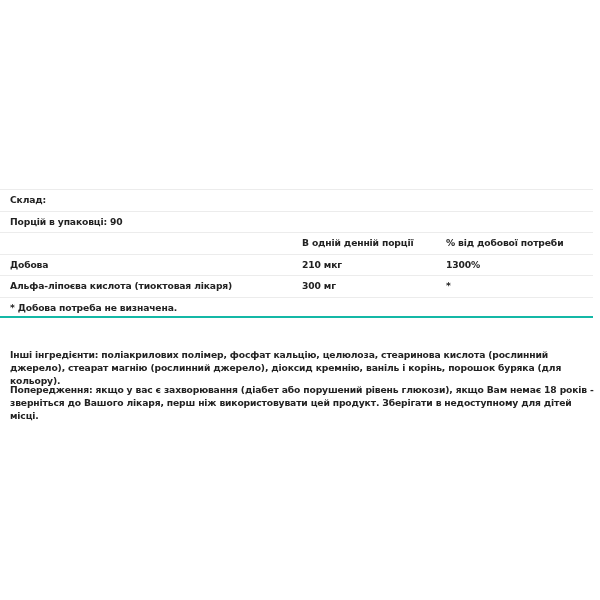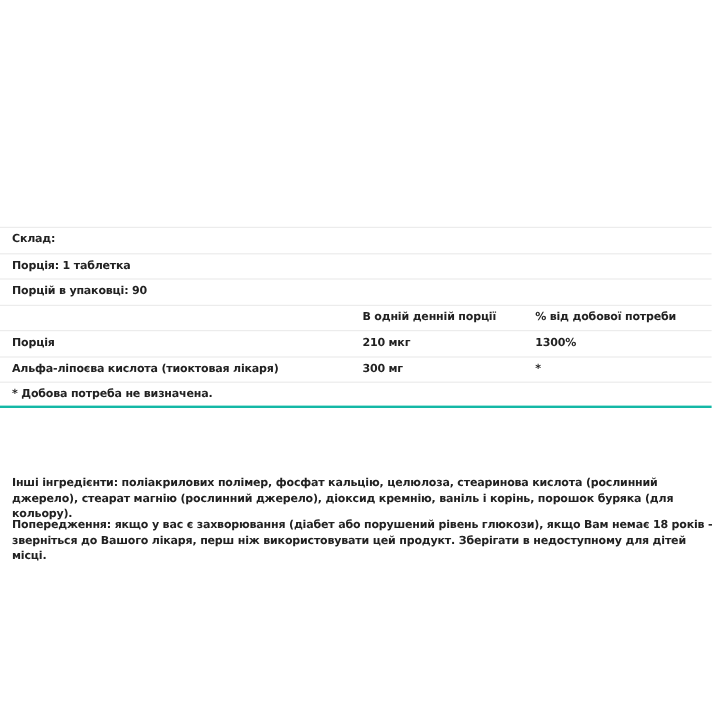--- a/index.html
+++ b/index.html
@@ -44,45 +44,41 @@
     .c3 { left: 446px; }
     .para {
       position: absolute;
       left: 10px;
       width: 585px;
       font-size: 9.2px;
       font-weight: bold;
       letter-spacing: -0.15px;
       line-height: 13px;
       color: #222222;
-      margin-top: 48px;
     }
     .p1 { top: 348px; }
     .p2 { top: 383px; }
   </style>
 </head>
 <body>
 
 <div class="panel">
   <div class="row">
     <span class="cell c1">Склад:</span>
   </div>
   <div class="row">
-    <span class="cell c1">Порція: 1 таблетка</span>
-  </div>
-  <div class="row">
     <span class="cell c1">Порцій в упаковці: 90</span>
   </div>
   <div class="row">
     <span class="cell c1"></span>
     <span class="cell c2">В одній денній порції</span>
     <span class="cell c3">% від добової потреби</span>
   </div>
   <div class="row">
-    <span class="cell c1">Порція</span>
+    <span class="cell c1">Добова</span>
     <span class="cell c2">210 мкг</span>
     <span class="cell c3">1300%</span>
   </div>
   <div class="row">
     <span class="cell c1">Альфа-ліпоєва кислота (тиоктовая лікаря)</span>
     <span class="cell c2">300 мг</span>
     <span class="cell c3">*</span>
   </div>
   <div class="row last">
     <span class="cell c1">* Добова потреба не визначена.</span>

